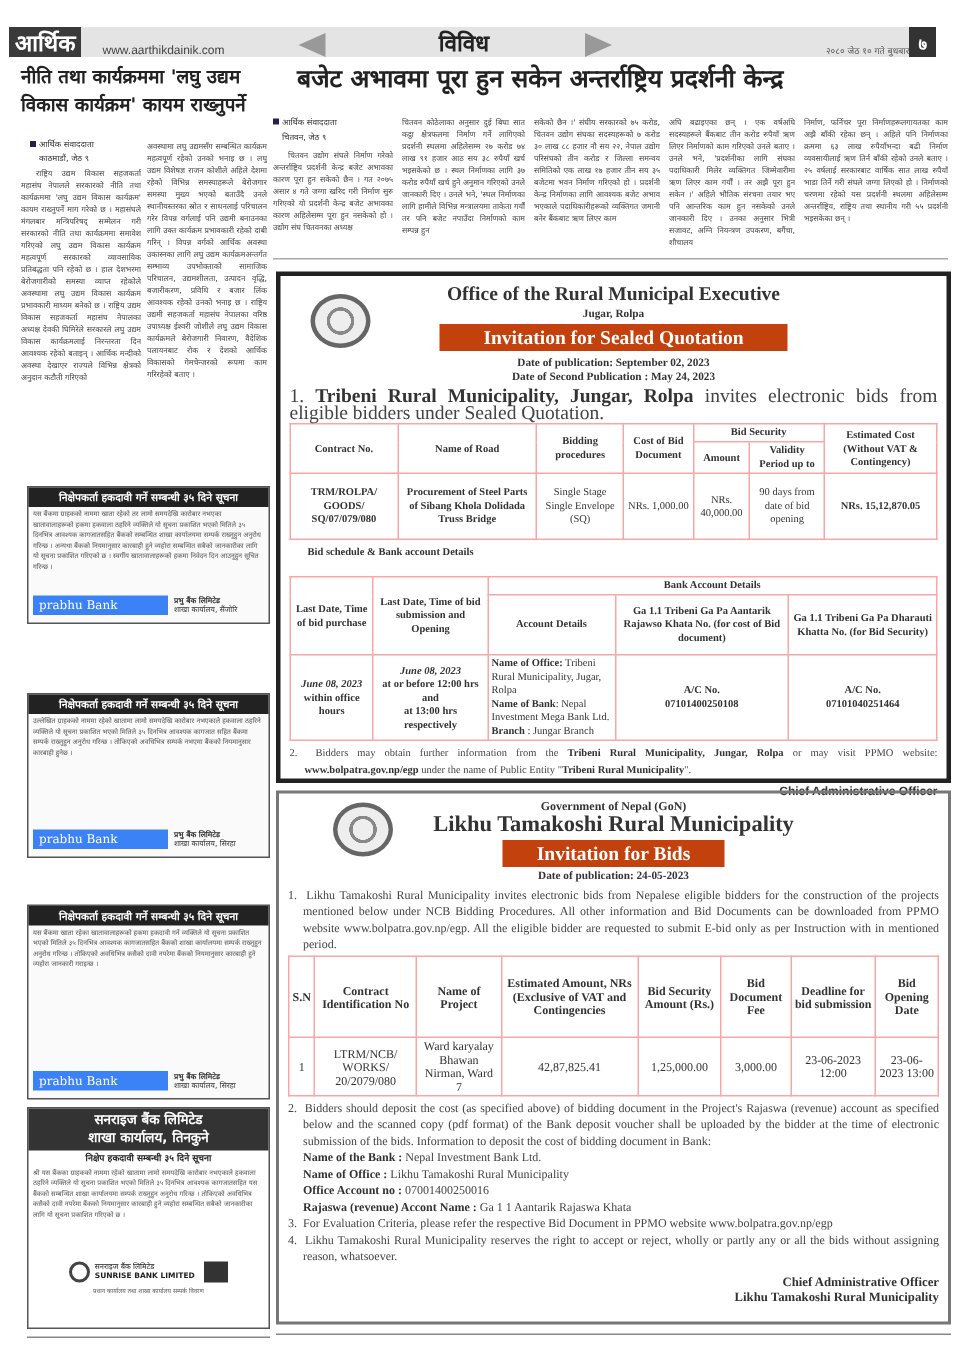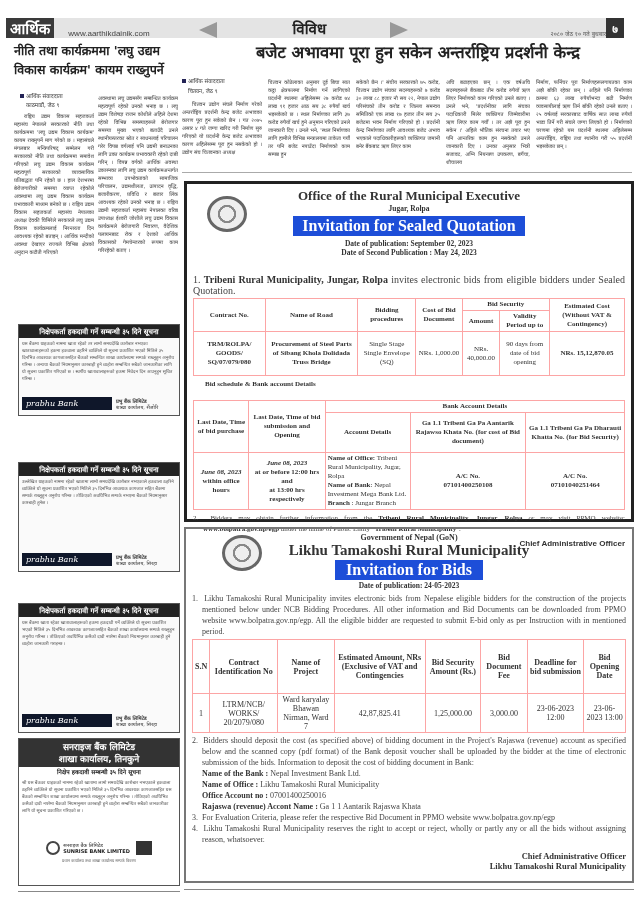--- a/index.html
+++ b/index.html
@@ -6,38 +6,38 @@
 body{width:643px;height:910px;background:#fff;font-family:"DejaVu Serif",serif;color:#222;overflow:hidden;position:relative}
 .header{position:absolute;left:6px;top:18px;width:618px;height:20px;background:#e4e4e4;display:flex;align-items:flex-end}
 .logo{background:#3a3a3a;color:#fff;font-weight:bold;font-size:15px;height:20px;padding:0 4px;display:flex;align-items:center;font-family:"DejaVu Sans",sans-serif}
 .url{font-family:"Liberation Sans",sans-serif;font-size:8px;color:#444;margin-left:14px;width:110px}
 .arrow-l{width:0;height:0;border-top:8px solid transparent;border-bottom:8px solid transparent;border-right:18px solid #999;margin-left:22px}
 .section{font-weight:bold;font-size:15px;margin-left:48px;width:90px;text-align:center;font-family:Liberation Sans, sans-serif}
 .arrow-r{width:0;height:0;border-top:8px solid transparent;border-bottom:8px solid transparent;border-left:18px solid #999;margin-left:36px}
 .date{font-size:6px;color:#555;margin-left:90px;width:110px;text-align:right;font-family:"DejaVu Sans",sans-serif}
 .pageno{background:#333;color:#fff;font-weight:bold;width:18px;height:20px;margin-left:auto;display:flex;align-items:center;justify-content:center;font-size:11px;font-family:"Liberation Sans",sans-serif}
 .left-head{position:absolute;left:14px;top:41px;width:170px;font-weight:bold;font-size:12.5px;line-height:19px;font-family:"DejaVu Sans",sans-serif}
-.main-head{position:absolute;left:198px;top:40px;width:440px;font-weight:bold;font-size:16.5px;text-align:center;font-family:"DejaVu Sans",sans-serif}
+.main-head{position:absolute;left:198px;top:40px;width:440px;font-weight:bold;font-size:16.5px;font-family:"DejaVu Sans",sans-serif}
 .byline{font-size:5.5px;font-family:"DejaVu Sans",sans-serif;color:#333}
 .byline .sq{display:inline-block;width:4px;height:4px;background:#225;margin-right:2px}
 .col{position:absolute;font-size:5.2px;line-height:8px;color:#444;font-family:"DejaVu Sans",sans-serif;overflow:hidden;text-align:justify}
 .rule-h{position:absolute;height:1px;background:#aaa}
 .notice{position:absolute;left:18px;width:162px;border:1px solid #555;background:#fafafa}
 .notice .nh{background:#222;color:#fff;font-size:7px;font-weight:bold;text-align:center;padding:2px 0;font-family:"DejaVu Sans",sans-serif}
 .notice .nb{font-size:4.5px;line-height:7px;color:#555;padding:2px 3px;font-family:"DejaVu Sans",sans-serif;overflow:hidden}
 .notice .nf{display:flex;align-items:center;padding:1px 3px}
-.bank-logo{background:#0f172a;color:#fff;font-size:8px;font-style:italic;padding:2px 4px;width:90px;font-family:"DejaVu Serif",serif}
+.bank-logo{background:#3b82f6;color:#fff;font-size:8px;padding:2px 4px;width:90px;font-family:"DejaVu Serif",serif}
 .bank-txt{font-size:5px;color:#333;margin-left:4px;line-height:6px;font-family:"DejaVu Sans",sans-serif}
 .ad1{position:absolute;left:184px;top:181px;width:450px;height:341px;border:3px solid #222;padding:4px 6px;font-family:"Liberation Serif",serif}
 .ad2{position:absolute;left:184px;top:527px;width:450px;height:356px;border:2px solid #777;padding:4px 6px;font-family:"Liberation Serif",serif}
 .emblem{position:absolute;width:40px;height:36px;border-radius:50%;border:3px solid #666;background:radial-gradient(circle,#eee 30%,#888 31%,#888 40%,#eee 41%)}
 .t-title{text-align:center;font-weight:bold;font-size:15px;color:#333}
 .t-sub{text-align:center;font-weight:bold;font-size:13px;color:#333}
 .t-small{text-align:center;font-weight:bold;font-size:7.5px;color:#333}
-.banner{background:#1d4ed8;color:#fff;font-weight:bold;font-size:16px;text-align:center;margin:3px auto;padding:1px 0}
+.banner{background:#c2410c;color:#fff;font-weight:bold;font-size:13px;text-align:center;margin:3px auto;padding:1px 0}
 .para{font-size:8px;line-height:11px;color:#444;text-align:justify}
 .para b{color:#333}
 table{border-collapse:collapse;width:100%}
 td,th{border:1px solid #fca5a5;font-size:7px;text-align:center;vertical-align:middle;padding:1px 2px;color:#333;line-height:9px}
 th{font-weight:bold}
 .sig{text-align:right;font-weight:bold;font-size:8px;color:#333;font-family:"Liberation Sans",sans-serif}
 </style>
 </head>
 <body>
 
@@ -105,22 +105,22 @@
   </div>
   <div style="font-size:4px;text-align:center;color:#555;margin-top:3px;font-family:'DejaVu Sans',sans-serif">प्रधान कार्यालय तथा शाखा कार्यालय सम्पर्क विवरण</div>
 </div>
 
 <div class="ad1">
   <div class="emblem" style="left:20px;top:12px"></div>
   <div class="t-sub">Office of the Rural Municipal Executive</div>
   <div class="t-small">Jugar, Rolpa</div>
   <div class="banner" style="width:232px">Invitation for Sealed Quotation</div>
   <div class="t-small">Date of publication:  September 02, 2023</div>
-  <div class="t-small" style="margin-bottom:17px">Date of Second Publication : May 24, 2023</div>
-  <div class="para" style="font-size:10px">1. <b>Tribeni Rural Municipality, Jungar, Rolpa</b><span> invites electronic bids from eligible bidders under Sealed Quotation.</span></div>
+  <div class="t-small" style="margin-bottom:3px">Date of Second Publication : May 24, 2023</div>
+  <div class="para" style="font-size:13px">1. <b>Tribeni Rural Municipality, Jungar, Rolpa</b><span> invites electronic bids from eligible bidders under Sealed Quotation.</span></div>
   <table style="margin-top:2px">
     <tbody>
         <tr>
       <th rowspan="2">Contract No.</th>
       <th rowspan="2">Name of Road</th>
       <th rowspan="2">Bidding procedures</th>
       <th rowspan="2">Cost of Bid Document</th>
       <th colspan="2">Bid Security</th>
       <th rowspan="2">Estimated Cost (Without VAT &amp; Contingency)</th>
     </tr>

